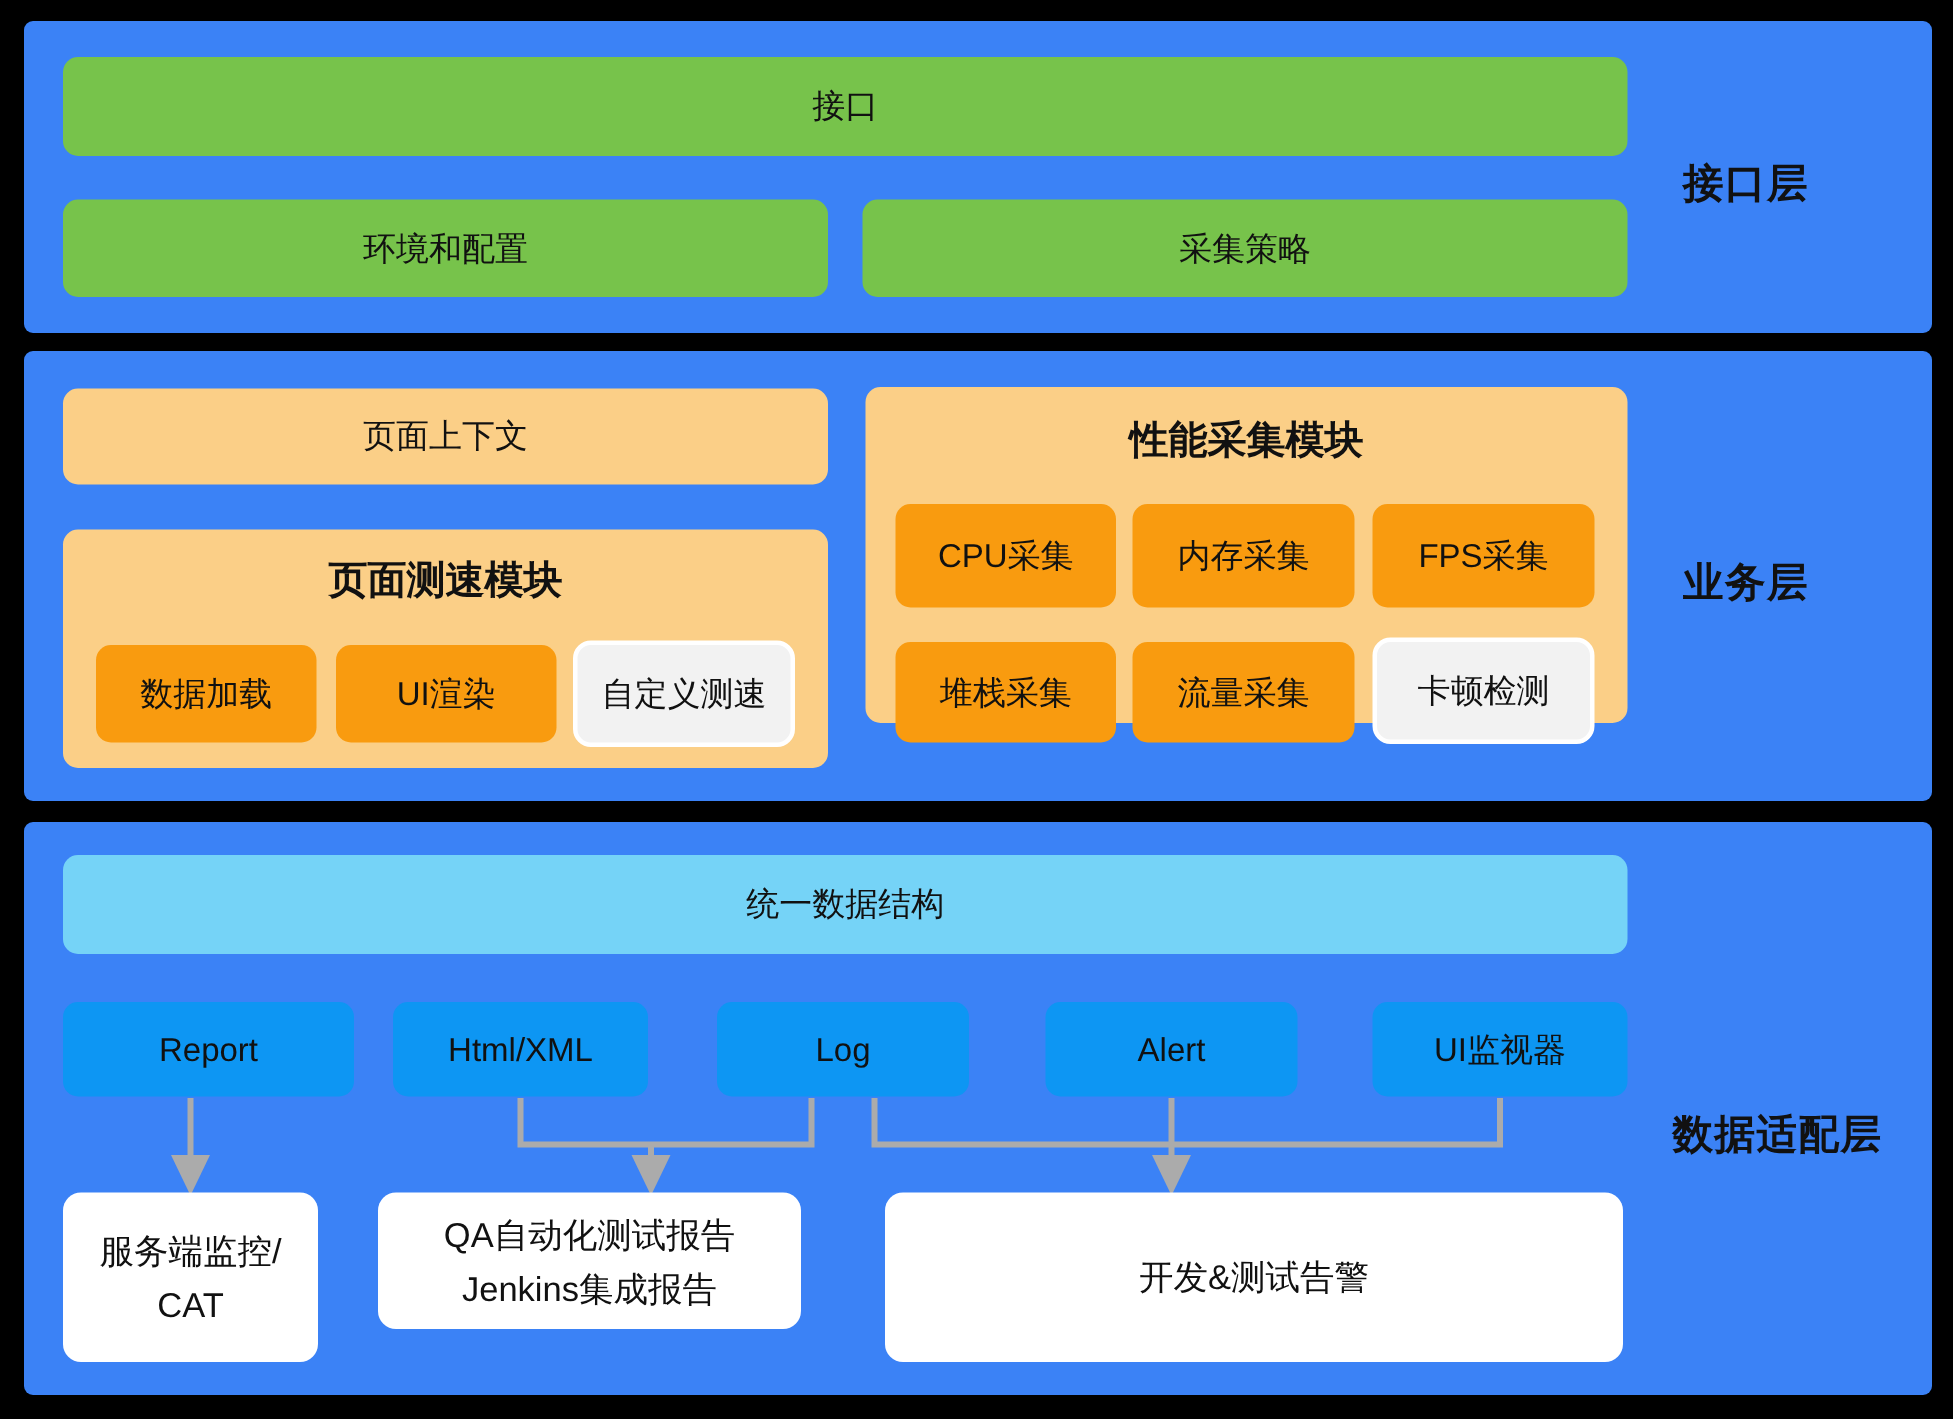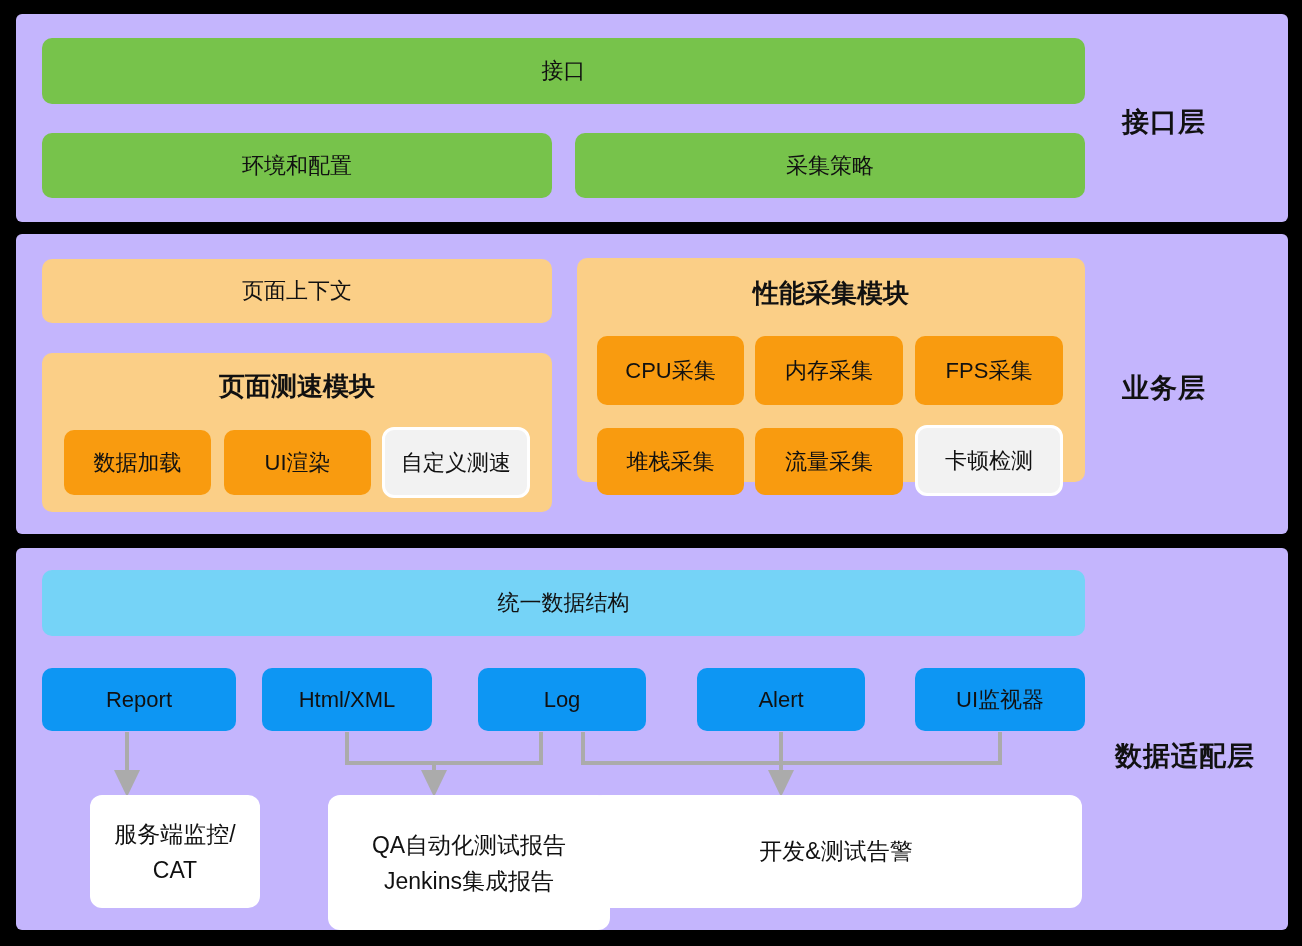--- a/index.html
+++ b/index.html
@@ -3,21 +3,21 @@
 <meta charset="utf-8">
 <style>
   html,body { margin:0; padding:0; background:#000; }
   .stage {
     position:relative; width:1302px; height:946px; background:#000000;
     font-family:"Liberation Sans","DejaVu Sans",sans-serif; color:#111;
     overflow:hidden;
   }
   .panel {
     position:absolute; left:16px; width:1272px;
-    background:#c4b5fd; border-radius:6px;
+    background:#3b82f6; border-radius:6px;
   }
   #panel-interface { top:14px; height:208px; }
   #panel-business  { top:234px; height:300px; }
   #panel-adapter   { top:548px; height:382px; }
 
   .layer-label {
     position:absolute; font-size:27px; font-weight:700; color:#111;
     white-space:nowrap; letter-spacing:1px;
   }
 
@@ -33,21 +33,21 @@
   .blue   { background:#0D96F3; }
   .whitebox { background:#FFFFFF; border-radius:12px; }
   .outlined { background:#F2F2F2; border:3px solid #FFFFFF; border-radius:12px; }
 
   .module { position:absolute; background:#FBCF87; border-radius:10px; box-sizing:border-box; }
   .module-title {
     position:absolute; left:0; right:0; text-align:center;
     font-size:26px; font-weight:700; color:#111;
   }
 
-  .two-line { flex-direction:column; font-size:23px; line-height:36px;margin-left:48px; }
+  .two-line { flex-direction:column; font-size:23px; line-height:36px; }
   .arrow-layer { position:absolute; left:0; top:0; }
 </style>
 </head>
 <body>
 
 <div class="stage">
 
   <div class="panel" id="panel-interface">
     <div class="box green" style="left:26px; top:24px; width:1043px; height:66px;">接口</div>
     <div class="box green" style="left:26px; top:119px; width:510px; height:65px;">环境和配置</div>
@@ -99,21 +99,21 @@
         <polygon points="98,222 124,222 111,249"></polygon>
         <polygon points="405,222 431,222 418,249"></polygon>
         <polygon points="752,222 778,222 765,249"></polygon>
       </g>
     </svg>
 
     <div class="box whitebox two-line" style="left:26px; top:247px; width:170px; height:113px;">
       <span>服务端监控/</span>
       <span>CAT</span>
     </div>
-    <div class="box whitebox two-line" style="left:264px; top:247px; width:282px; height:135px;">
+    <div class="box whitebox two-line" style="left:236px; top:247px; width:282px; height:91px;">
       <span>QA自动化测试报告</span>
       <span>Jenkins集成报告</span>
     </div>
     <div class="box whitebox" style="left:574px; top:247px; width:492px; height:113px; font-size:23px;">开发&amp;测试告警</div>
 
     <div class="layer-label" style="left:1099px; top:190px;text-align:center;">数据适配层</div>
   </div>
 
 </div>
 

